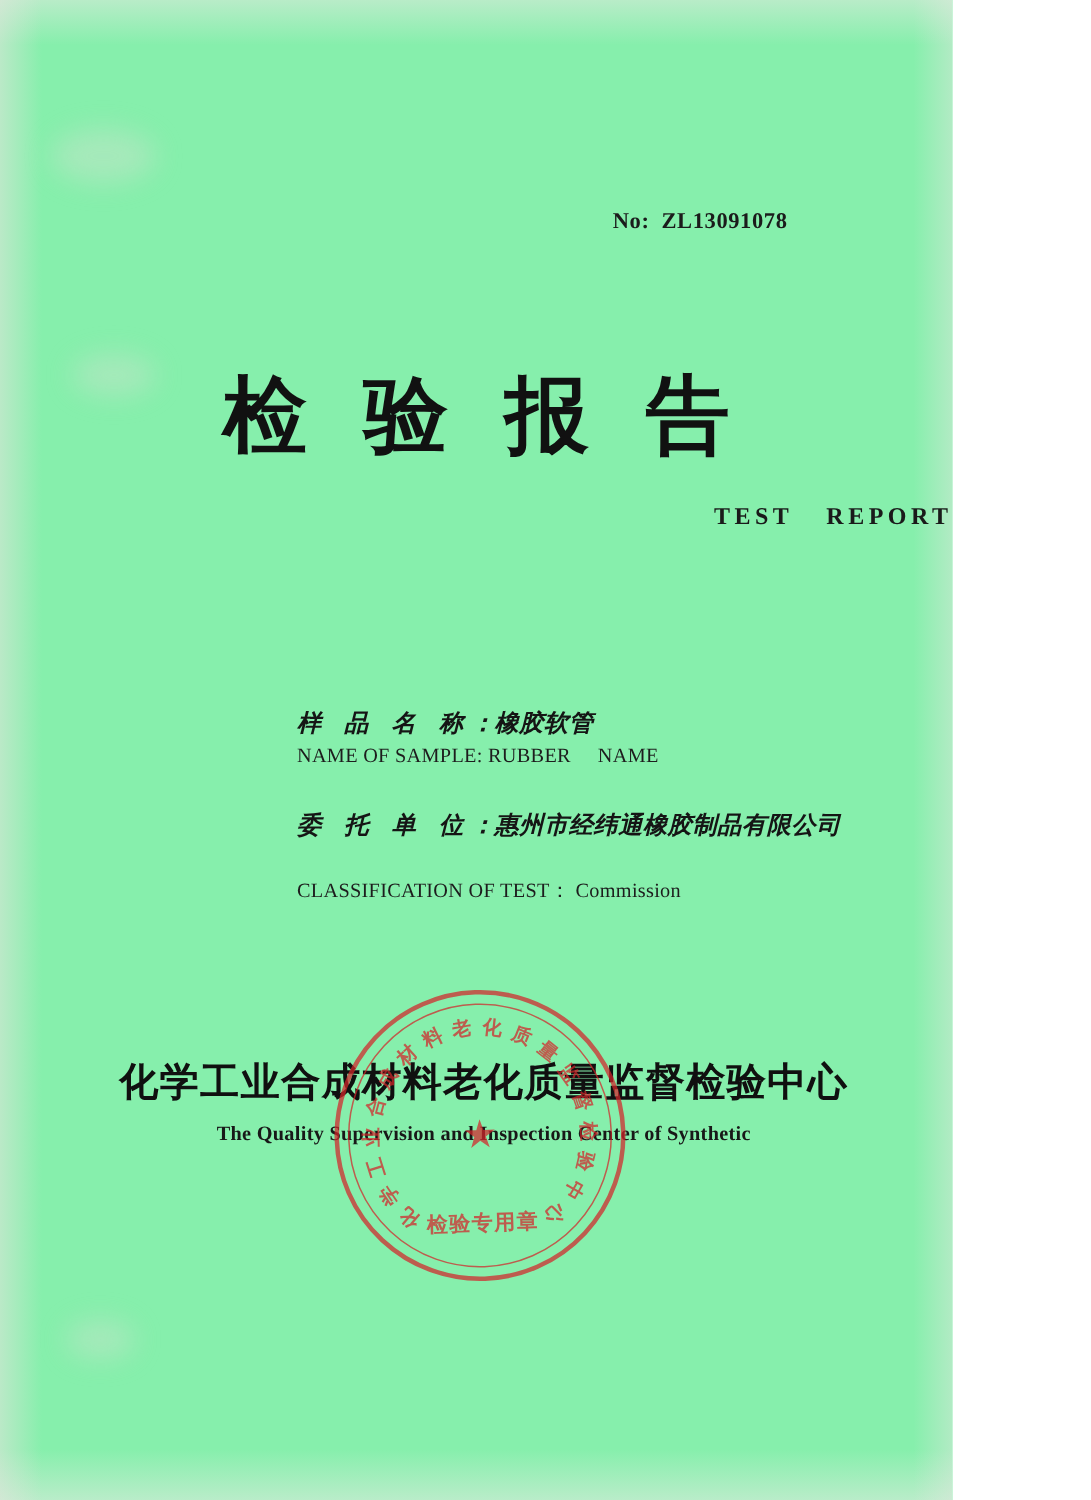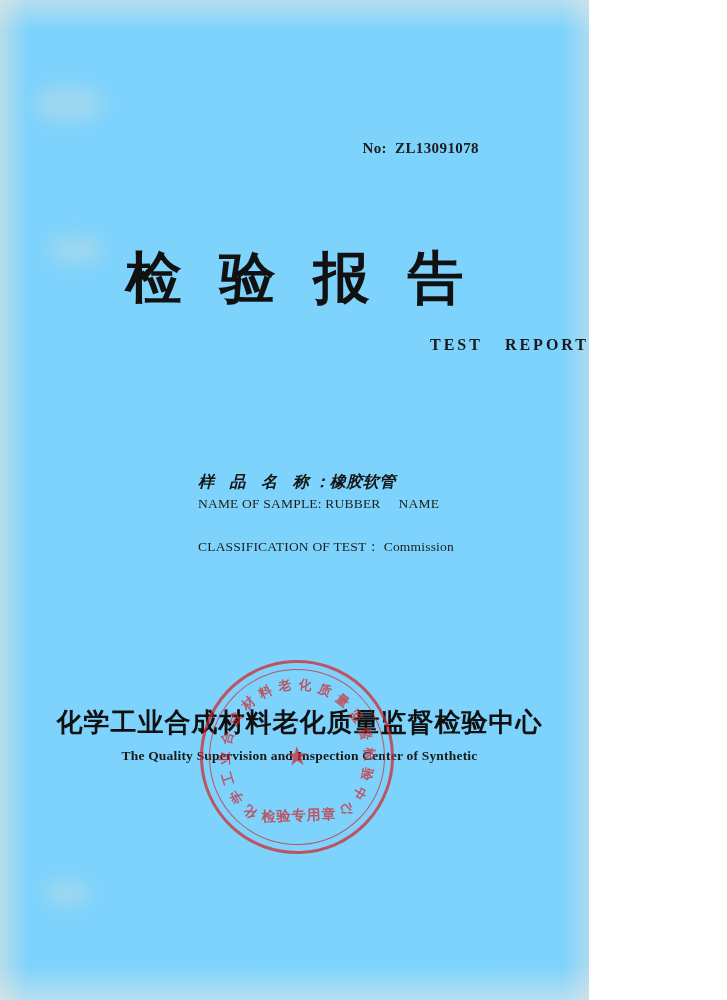--- a/index.html
+++ b/index.html
@@ -5,23 +5,23 @@
   html, body {
     margin: 0;
     padding: 0;
     background: #ffffff;
   }
   body {
     font-family: "Liberation Serif", serif;
   }
   .page {
     position: relative;
-    width: 589px;
+    width: 635px;
     height: 1000px;
-    background: #7dd3fc;
+    background: #86efac;
     overflow: hidden;
   }
   
   .paper-texture {
     position: absolute;
     inset: 0;
     background:
       linear-gradient(90deg, rgba(230,228,222,0.55) 0px, rgba(255,255,255,0) 28px),
       linear-gradient(180deg, rgba(235,233,228,0.5) 0px, rgba(255,255,255,0) 30px),
       linear-gradient(270deg, rgba(232,230,226,0.45) 0px, rgba(255,255,255,0) 26px),
@@ -274,20 +274,23 @@
       <div class="field-cn">
         <span class="label">样 品 名 称</span><span class="sep">：</span><span class="value">橡胶软管</span>
       </div>
       <div class="field-en">
         <span>NAME OF SAMPLE:</span>
         <span>RUBBER</span><span class="gap"></span><span>NAME</span>
       </div>
     </div>
 
     <div class="field">
+      <div class="field-cn">
+        <span class="label">委 托 单 位</span><span class="sep">：</span><span class="value">惠州市经纬通橡胶制品有限公司</span>
+      </div>
     </div>
 
     <div class="field">
       <div class="field-en">
         <span>CLASSIFICATION OF TEST：</span>
         <span>Commission</span>
       </div>
     </div>
 
   </div>

